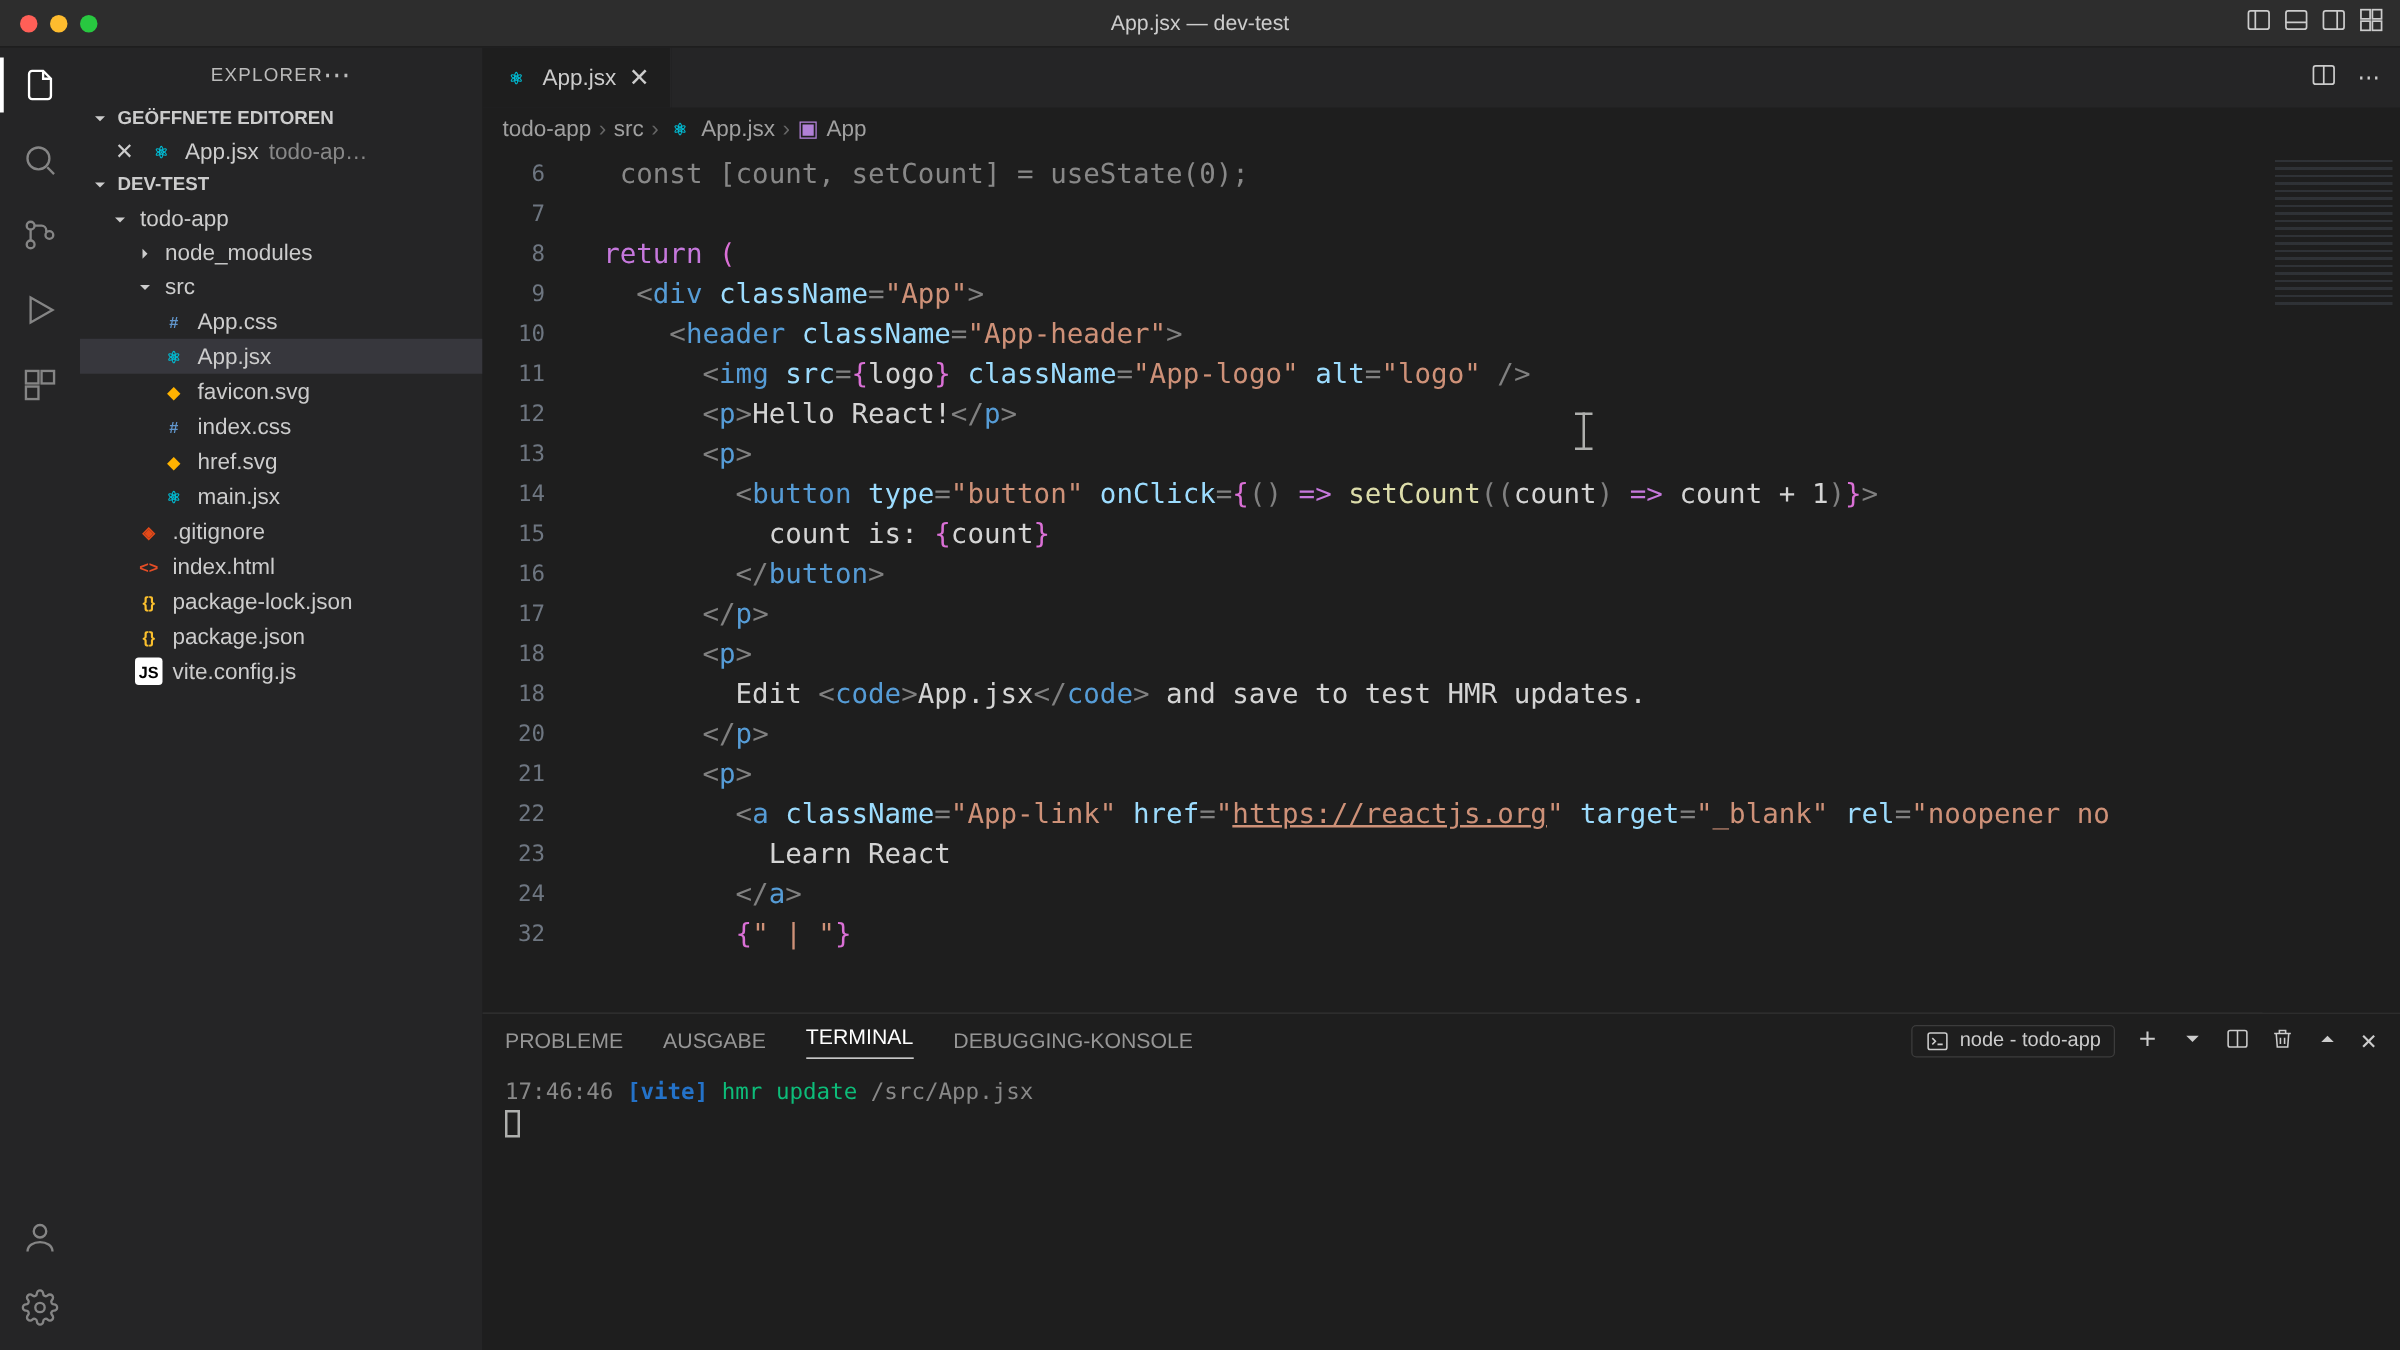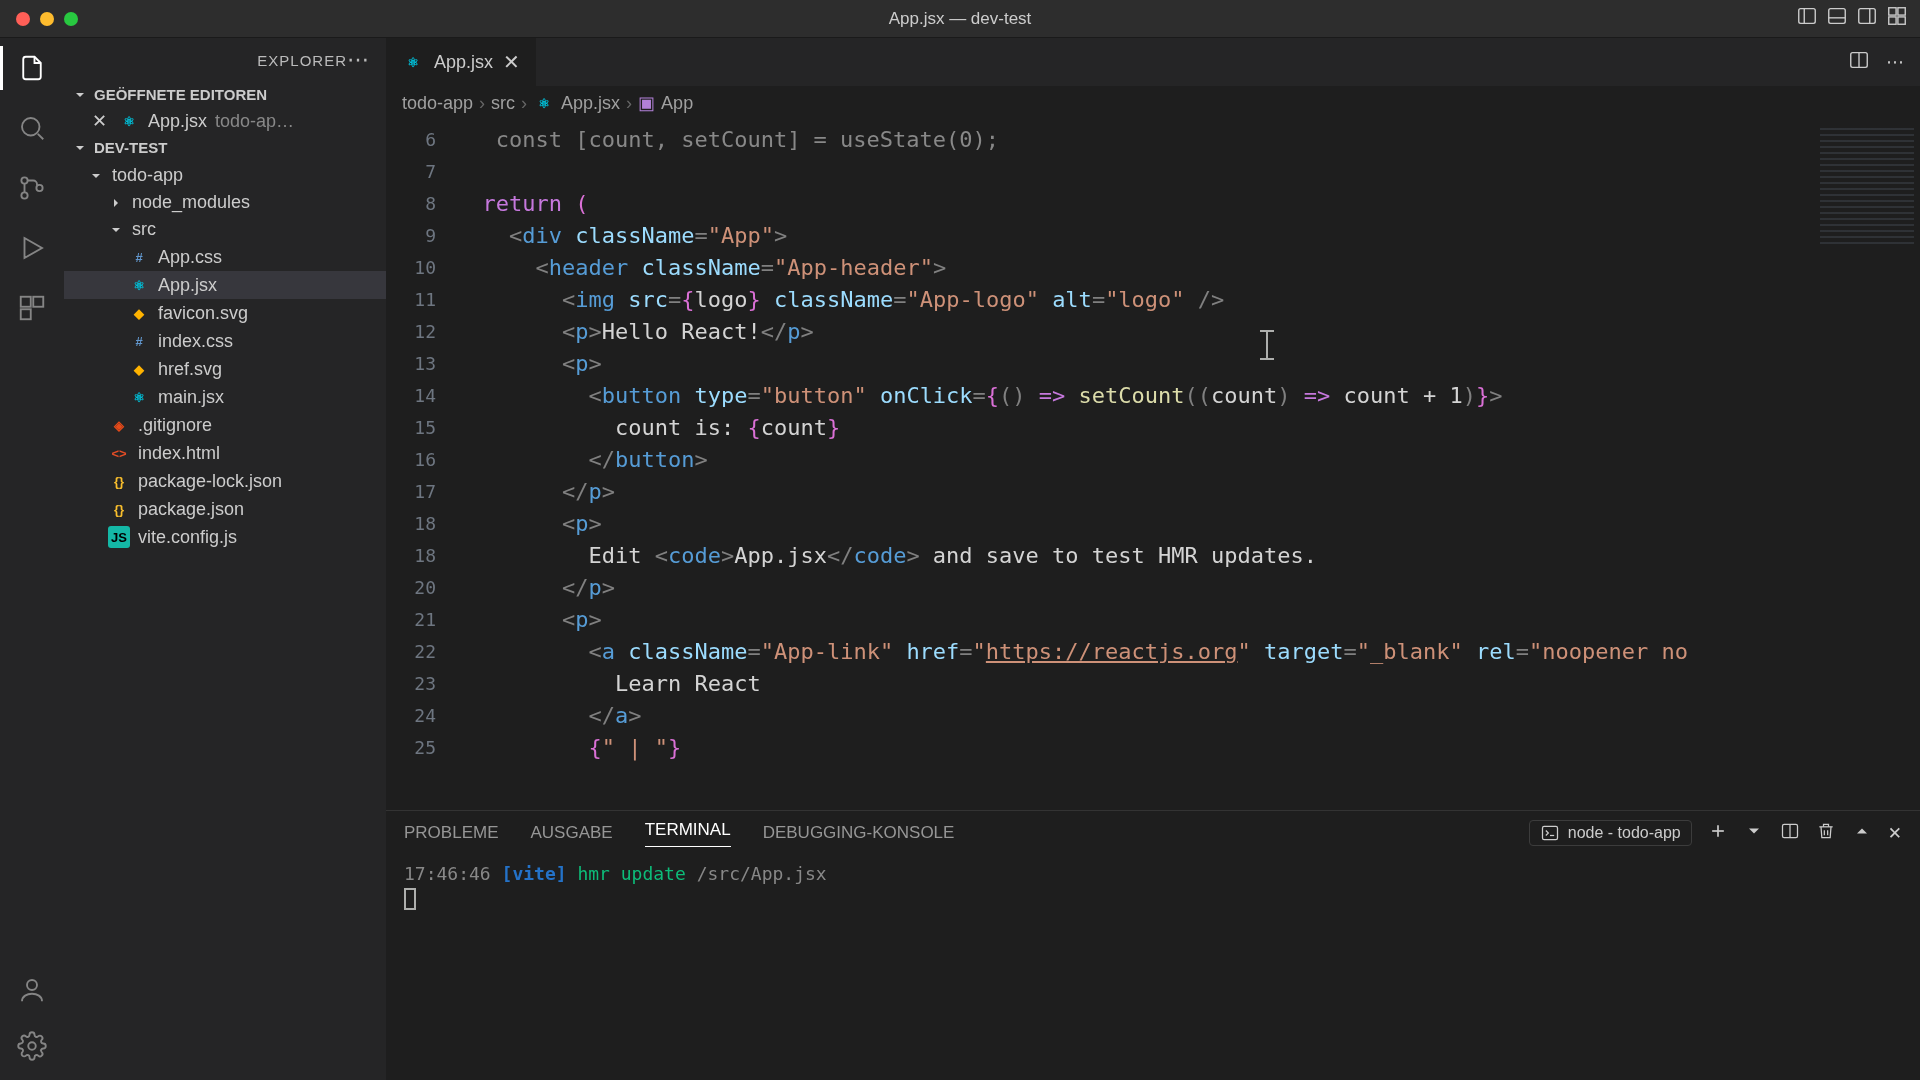--- a/index.html
+++ b/index.html
@@ -93,21 +93,21 @@
 .sidebar {
   width: 322px;
   background: #252526;
   display: flex;
   flex-direction: column;
 }
 .sidebar-header {
   height: 44px;
   display: flex;
   align-items: center;
-  justify-content: flex-end;
+  justify-content: center;
   padding: 0 16px;
   color: #bbbbbb;
   font-size: 15px;
   letter-spacing: 1px;
 }
 .sidebar-header .dots { color: #bbbbbb; font-size: 22px; cursor:pointer; }
 .section-head {
   display: flex;
   align-items: center;
   gap: 6px;
@@ -145,21 +145,21 @@
   width: 22px; height: 22px;
   display: inline-flex; align-items:center; justify-content:center;
   font-size: 13px; font-weight: 700;
   border-radius: 3px;
 }
 .ic-hash { color:#6196cc; }
 .ic-react { color:#00bcd4; }
 .ic-svg { color:#ffb300; }
 .ic-json { color:#fbc02d; }
 .ic-html { color:#e44d26; }
-.ic-js { background:#14b8a6; color:#000; }
+.ic-js { background:#ffffff; color:#000; }
 .ic-git { color:#e64a19; }
 .editor-area {
   flex: 1;
   display: flex;
   flex-direction: column;
   background: #1e1e1e;
   min-width: 0;
 }
 .tab-bar {
   height: 48px;
@@ -519,21 +519,21 @@
         <div>15</div>
         <div>16</div>
         <div>17</div>
         <div>18</div>
         <div>18</div>
         <div>20</div>
         <div>21</div>
         <div>22</div>
         <div>23</div>
         <div>24</div>
-        <div>25</div>
+        <div>32</div>
       </div>
       <div class="code"><span class="dim">   const [count, setCount] = useState(0);</span>
 
   <span class="tok-kw">return</span> <span class="tok-brace">(</span>
     <span class="tok-punc">&lt;</span><span class="tok-tag">div</span> <span class="tok-attr">className</span><span class="tok-punc">=</span><span class="tok-str">"App"</span><span class="tok-punc">&gt;</span>
       <span class="tok-punc">&lt;</span><span class="tok-tag">header</span> <span class="tok-attr">className</span><span class="tok-punc">=</span><span class="tok-str">"App-header"</span><span class="tok-punc">&gt;</span>
         <span class="tok-punc">&lt;</span><span class="tok-tag">img</span> <span class="tok-attr">src</span><span class="tok-punc">=</span><span class="tok-brace">{</span><span class="tok-txt">logo</span><span class="tok-brace">}</span> <span class="tok-attr">className</span><span class="tok-punc">=</span><span class="tok-str">"App-logo"</span> <span class="tok-attr">alt</span><span class="tok-punc">=</span><span class="tok-str">"logo"</span> <span class="tok-punc">/&gt;</span>
         <span class="tok-punc">&lt;</span><span class="tok-tag">p</span><span class="tok-punc">&gt;</span><span class="tok-txt">Hello React!</span><span class="tok-punc">&lt;/</span><span class="tok-tag">p</span><span class="tok-punc">&gt;</span>
         <span class="tok-punc">&lt;</span><span class="tok-tag">p</span><span class="tok-punc">&gt;</span>
           <span class="tok-punc">&lt;</span><span class="tok-tag">button</span> <span class="tok-attr">type</span><span class="tok-punc">=</span><span class="tok-str">"button"</span> <span class="tok-attr">onClick</span><span class="tok-punc">=</span><span class="tok-brace">{</span><span class="tok-punc">() </span><span class="tok-kw">=&gt;</span> <span class="tok-fn">setCount</span><span class="tok-punc">((</span><span class="tok-txt">count</span><span class="tok-punc">) </span><span class="tok-kw">=&gt;</span> <span class="tok-txt">count + 1</span><span class="tok-punc">)</span><span class="tok-brace">}</span><span class="tok-punc">&gt;</span>

